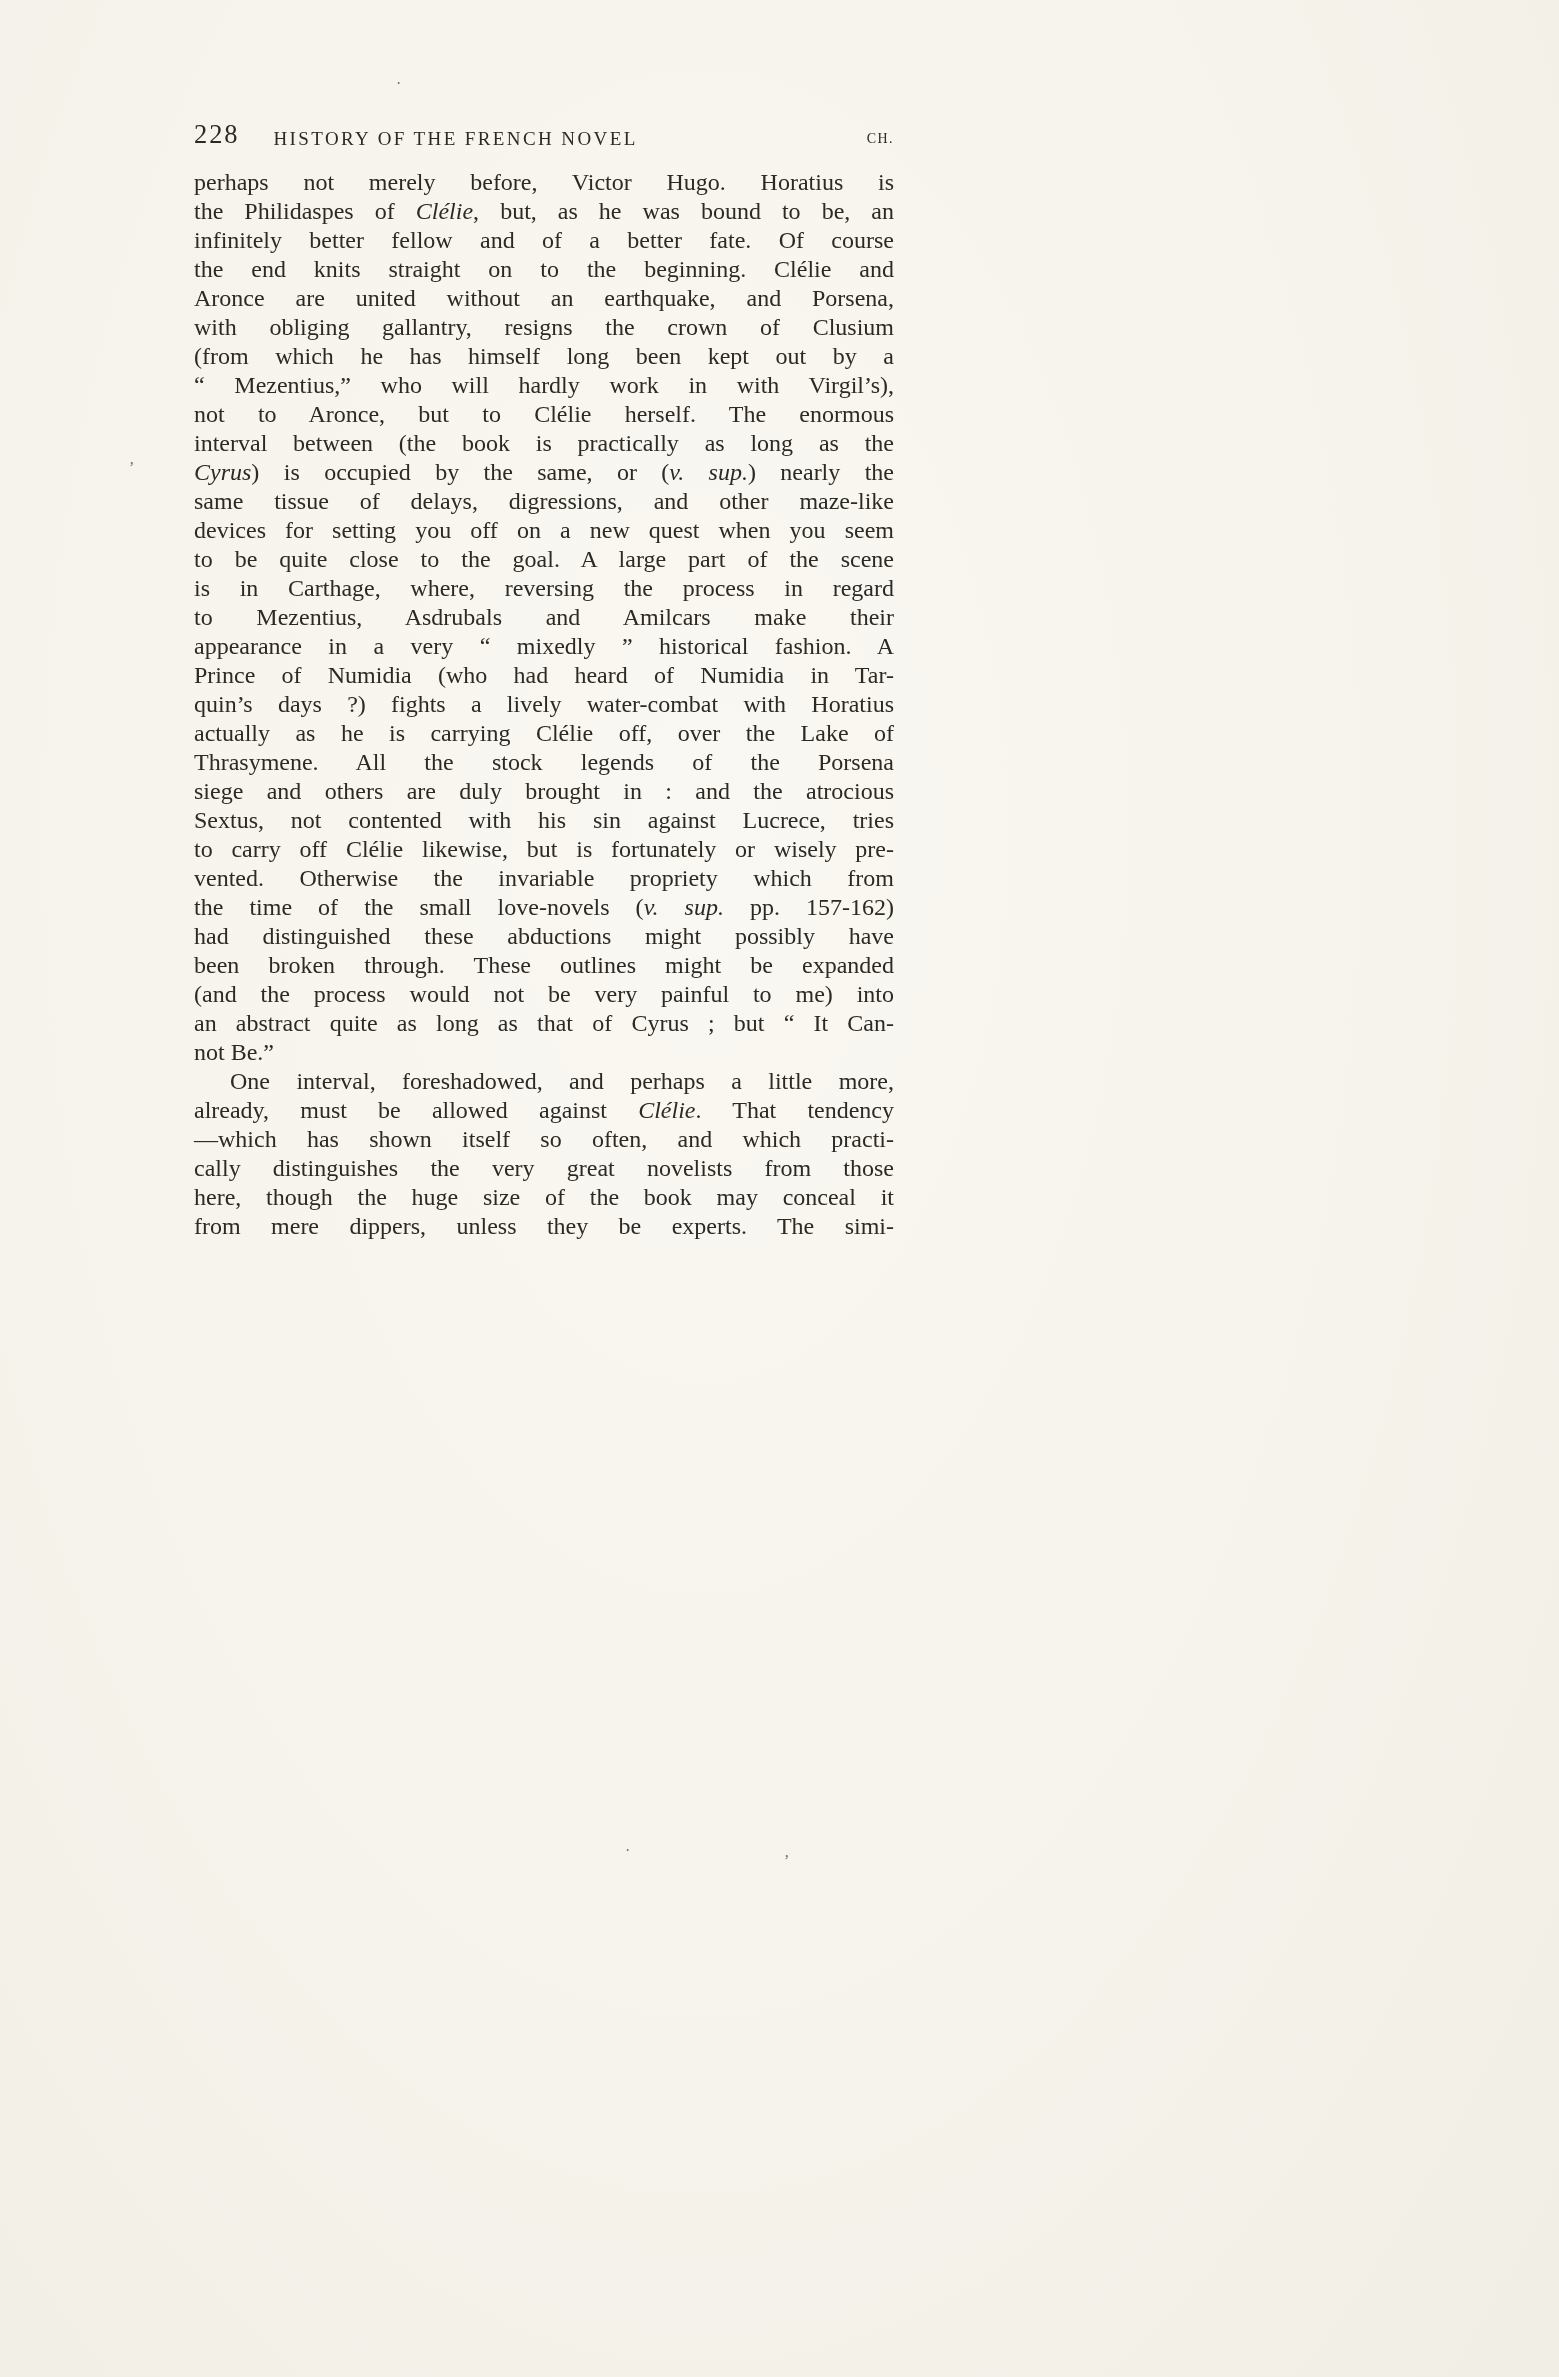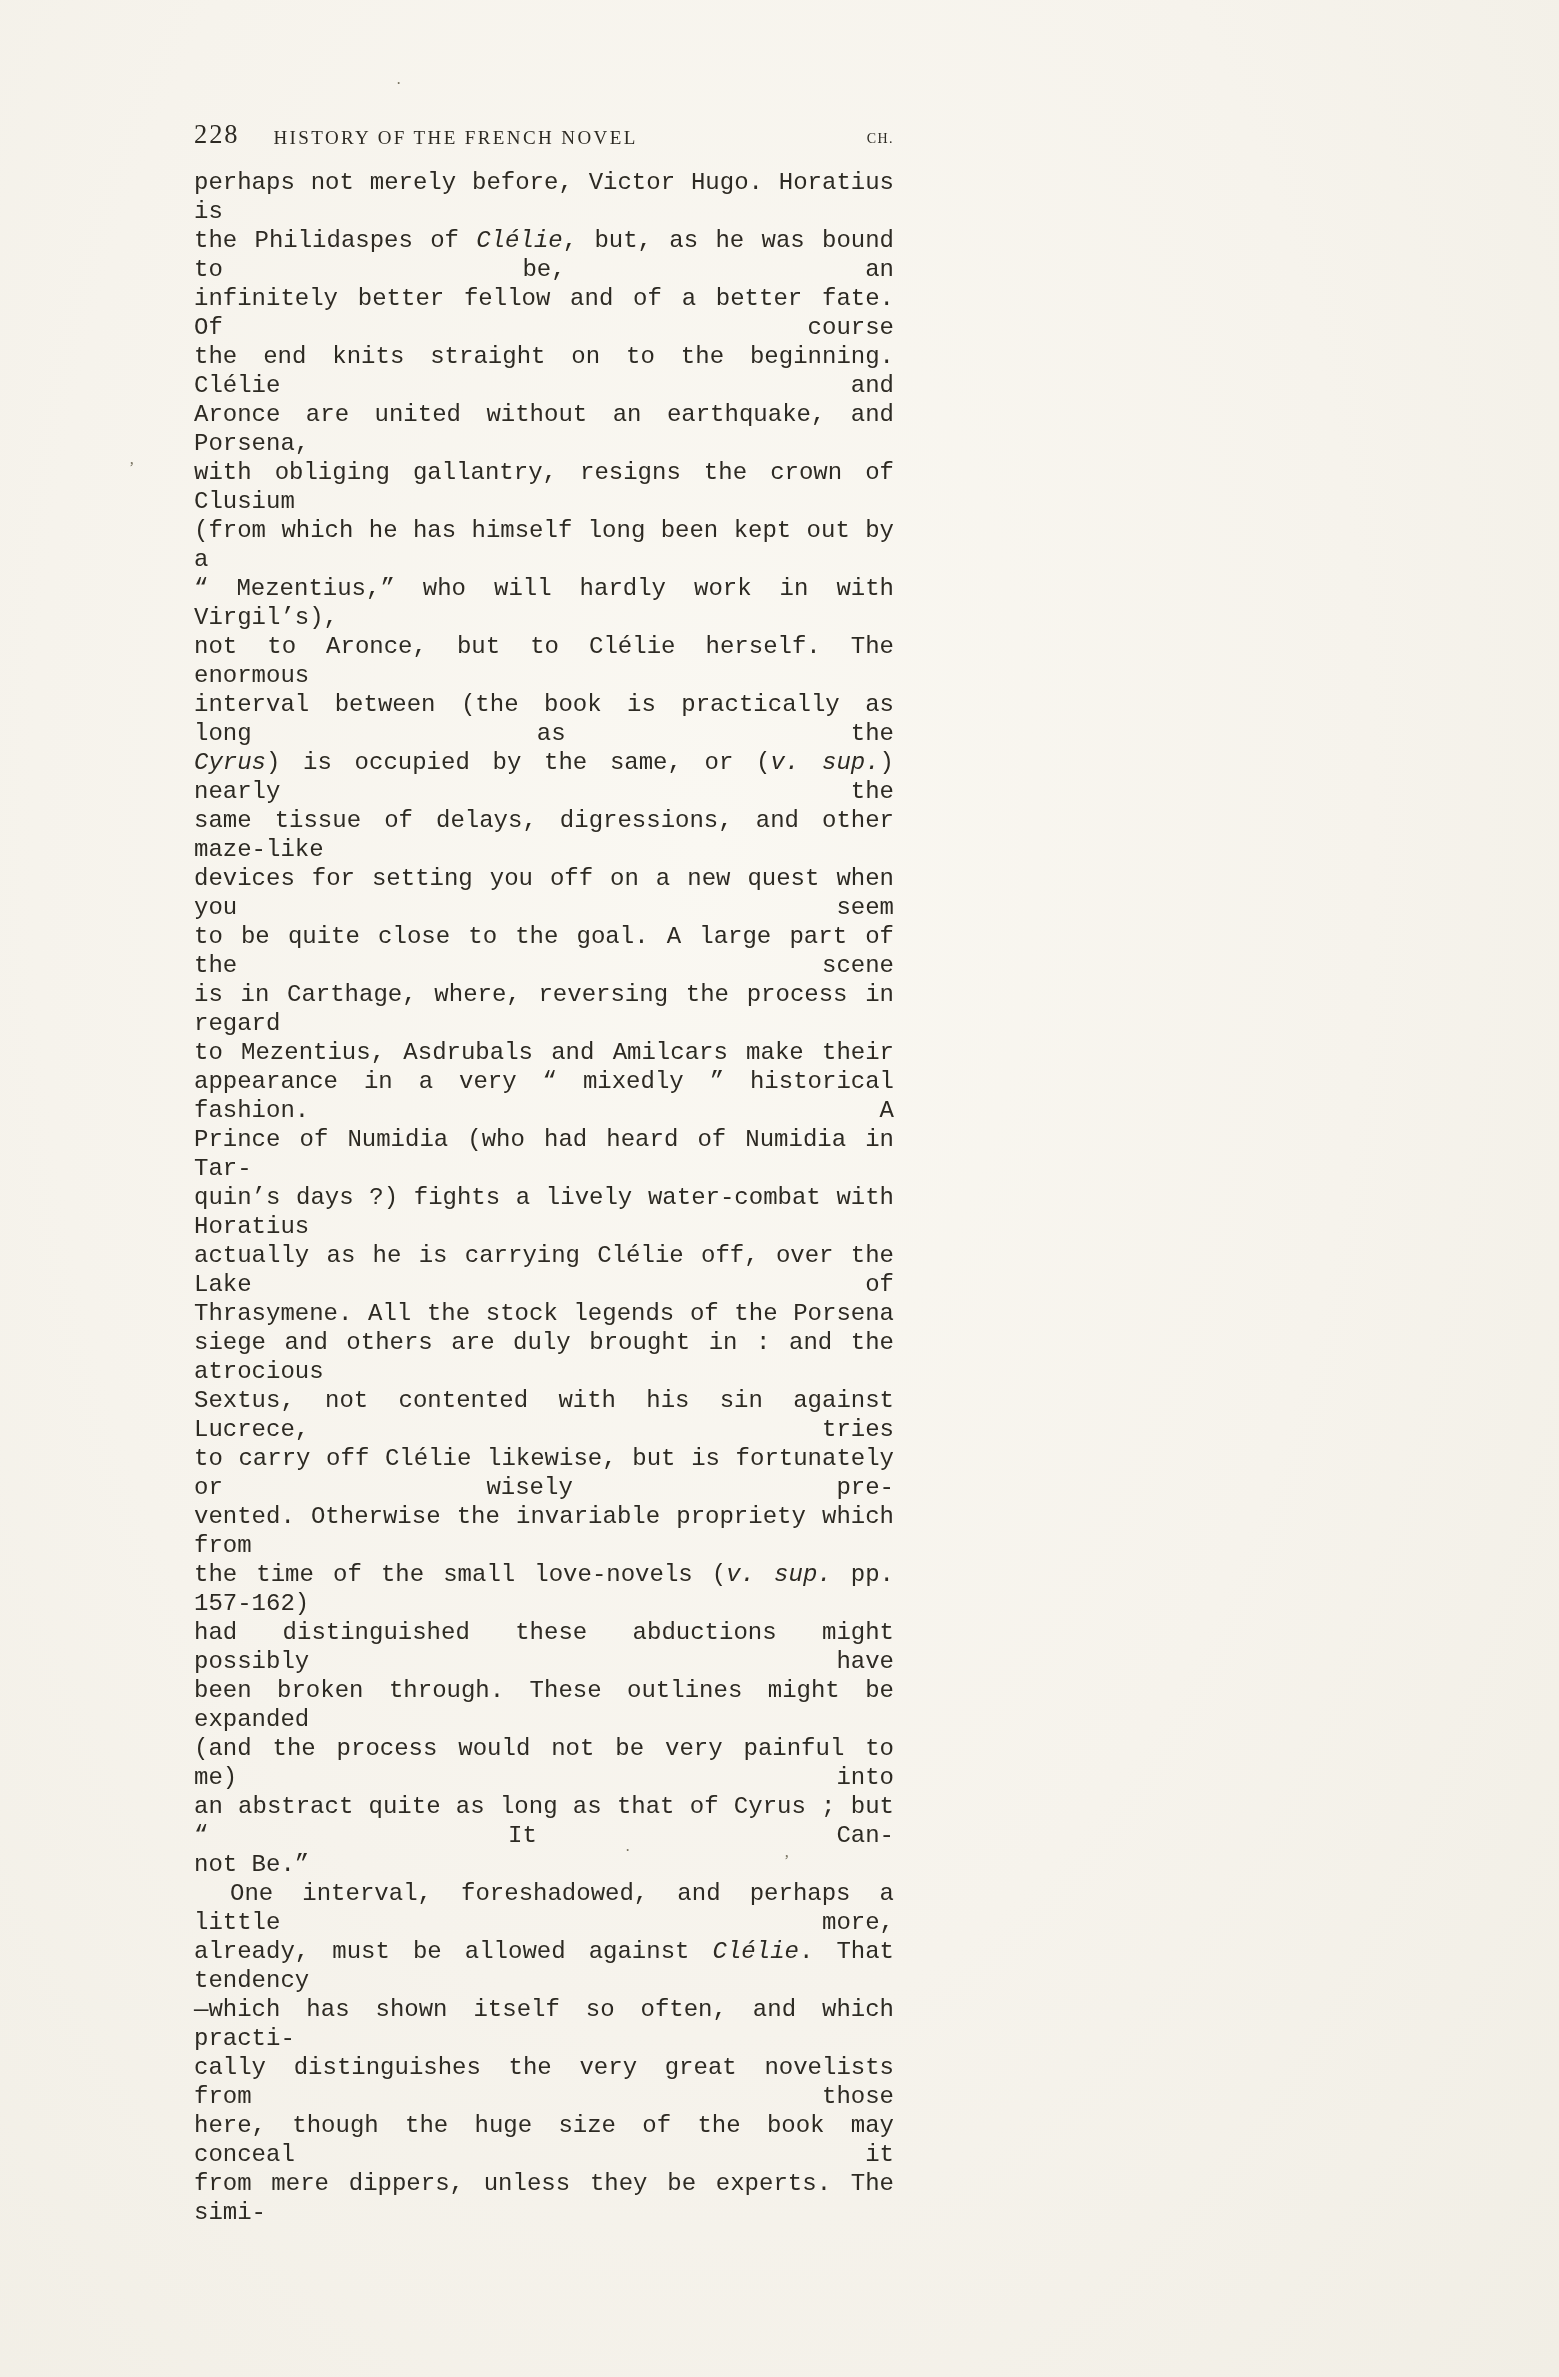--- a/index.html
+++ b/index.html
@@ -22,21 +22,21 @@
     position: absolute;
     left: 194px;
     top: 119px;
     width: 700px;
     display: flex;
     justify-content: space-between;
     align-items: baseline;
   }
   .header-left {
     display: flex;
-    align-items: flex-start;
+    align-items: flex-end;
   }
   .page-number {
     font-size: 26.5px;
     letter-spacing: 1.9px;
     margin-right: 34px;
   }
   .running-title {
     font-size: 19px;
     letter-spacing: 2.4px;
     white-space: nowrap;
@@ -47,21 +47,20 @@
     letter-spacing: 1.4px;
     padding-bottom: 1.9px;
   }
   .text-block {
     position: absolute;
     left: 194px;
     top: 168px;
     width: 700px;
     font-size: 24px;
     line-height: 29px;
-    font-family: Liberation Mono, monospace;
   }
   .paragraph { margin: 0; }
   .line {
     text-align: justify;
     text-align-last: justify;
     white-space: normal;
   }
   .line.flush-last {
     text-align-last: left;
   }

